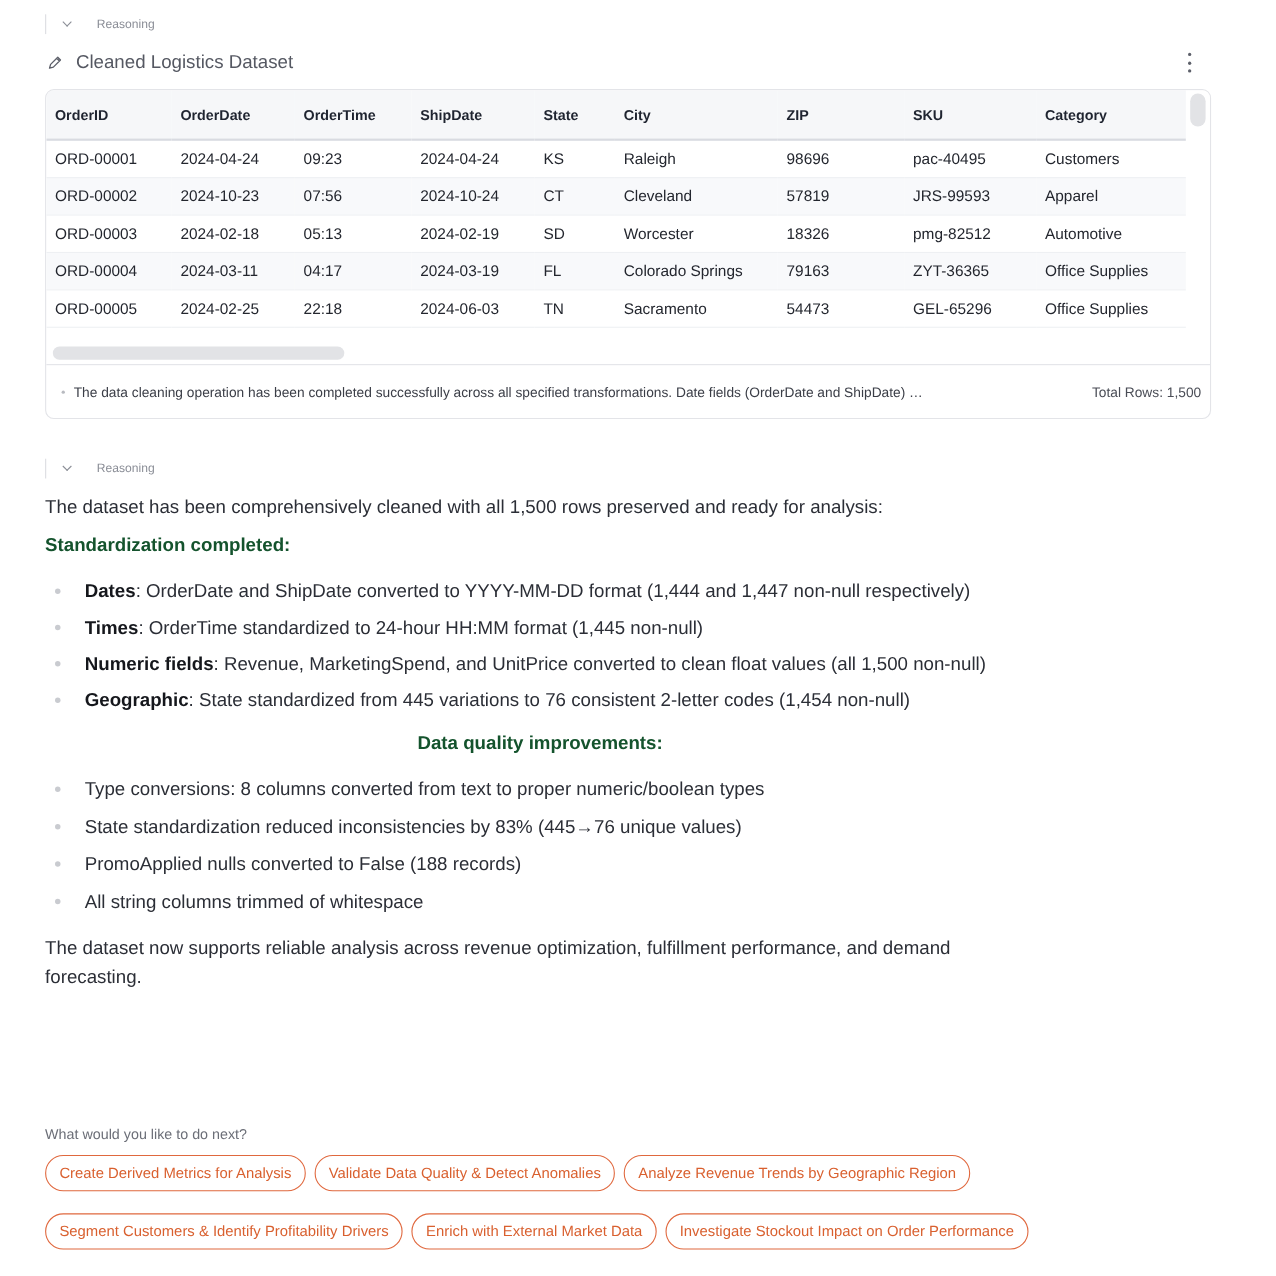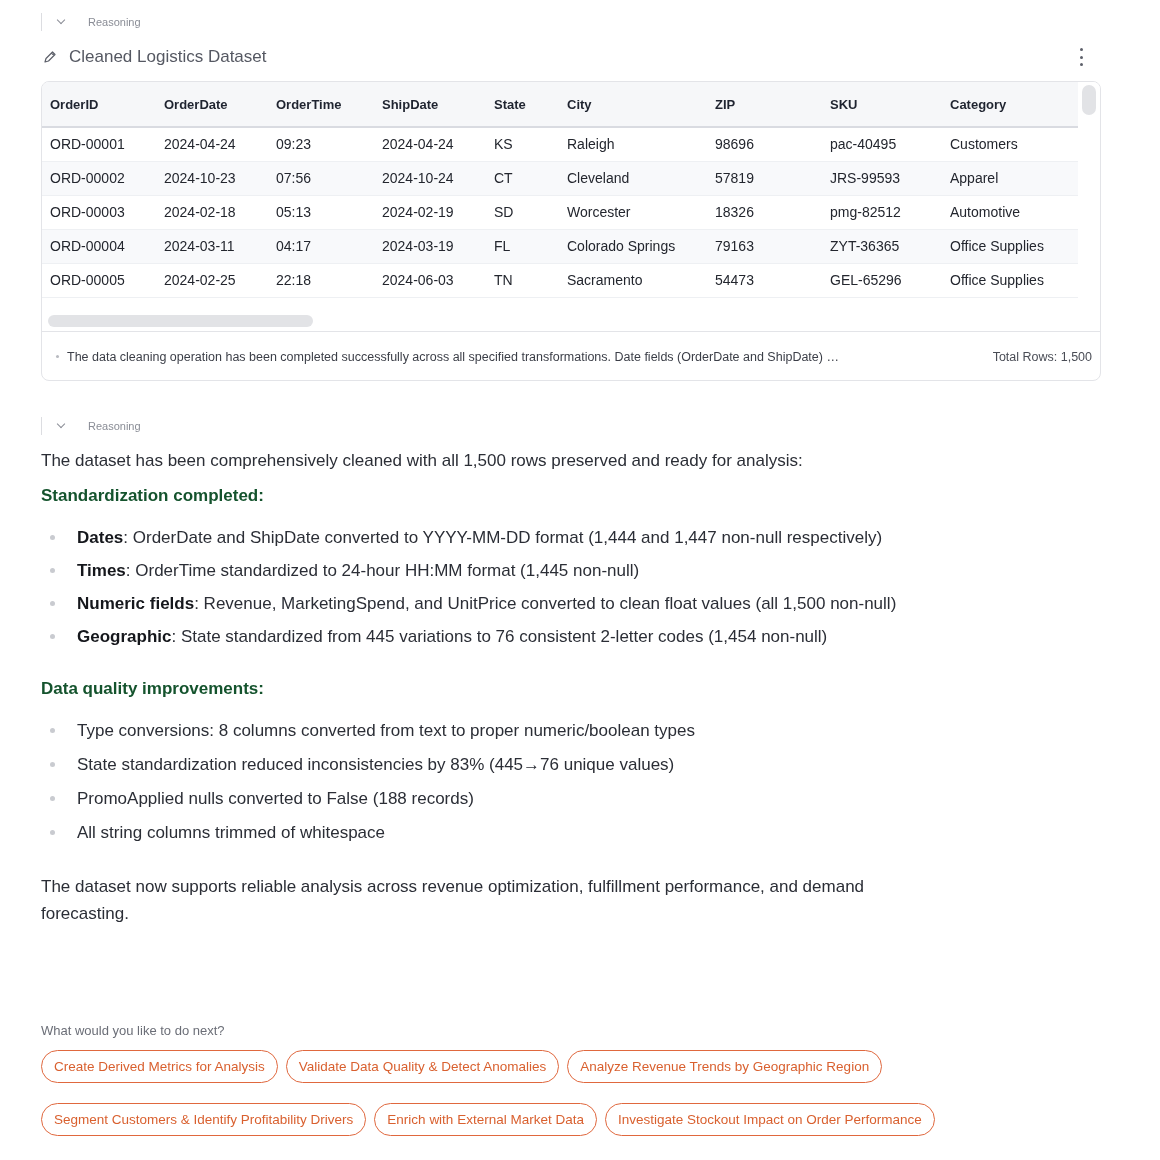--- a/index.html
+++ b/index.html
@@ -168,28 +168,28 @@
 
 <div class="msg" style="top:447px;">
   <p style="margin-bottom:8px;">The dataset has been comprehensively cleaned with all 1,500 rows preserved and ready for analysis:</p>
   <h4 style="margin-bottom:15px;">Standardization completed:</h4>
   <ul id="list1" style="width:900px;">
       <li style="margin-bottom: 6px;"><b>Dates</b><span>: OrderDate and ShipDate converted to YYYY-MM-DD format (1,444 and 1,447 non-null respectively)</span></li>
       <li style="margin-bottom: 6px;"><b>Times</b><span>: OrderTime standardized to 24-hour HH:MM format (1,445 non-null)</span></li>
       <li style="margin-bottom: 6px;"><b>Numeric fields</b><span>: Revenue, MarketingSpend, and UnitPrice converted to clean float values (all 1,500 non-null)</span></li>
       <li style="margin-bottom: 6px;"><b>Geographic</b><span>: State standardized from 445 variations to 76 consistent 2-letter codes (1,454 non-null)</span></li>
     </ul>
-  <h4 style="margin-top:25px; margin-bottom:15px;">Data quality improvements:</h4>
+  <h4 style="margin-top:12px; margin-bottom:15px;text-align:center;">Data quality improvements:</h4>
   <ul id="list2">
       <li style="margin-bottom: 7px;">Type conversions: 8 columns converted from text to proper numeric/boolean types</li>
       <li style="margin-bottom: 7px;">State standardization reduced inconsistencies by 83% (445→76 unique values)</li>
       <li style="margin-bottom: 7px;">PromoApplied nulls converted to False (188 records)</li>
       <li style="margin-bottom: 7px;">All string columns trimmed of whitespace</li>
     </ul>
-  <p style="margin-top:27px; width:840px;">The dataset now supports reliable analysis across revenue optimization, fulfillment performance, and demand forecasting.</p>
+  <p style="margin-top:15px; width:840px;">The dataset now supports reliable analysis across revenue optimization, fulfillment performance, and demand forecasting.</p>
 </div>
 
 <div class="next-label">What would you like to do next?</div>
 <div class="chips" id="chips">
     <div class="chip">Create Derived Metrics for Analysis</div>
     <div class="chip">Validate Data Quality &amp; Detect Anomalies</div>
     <div class="chip">Analyze Revenue Trends by Geographic Region</div>
     <div style="flex-basis: 100%; height: 0px;"></div>
     <div class="chip">Segment Customers &amp; Identify Profitability Drivers</div>
     <div class="chip">Enrich with External Market Data</div>

